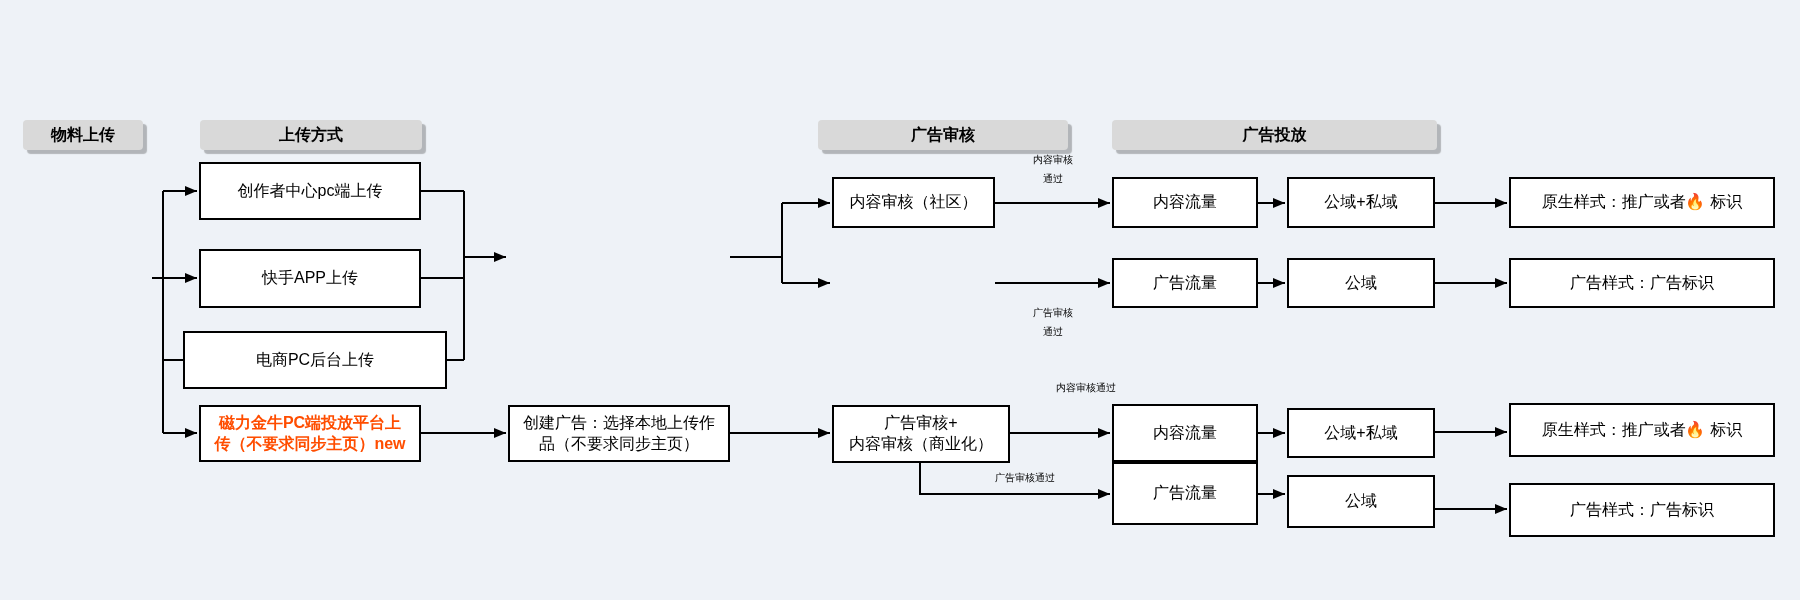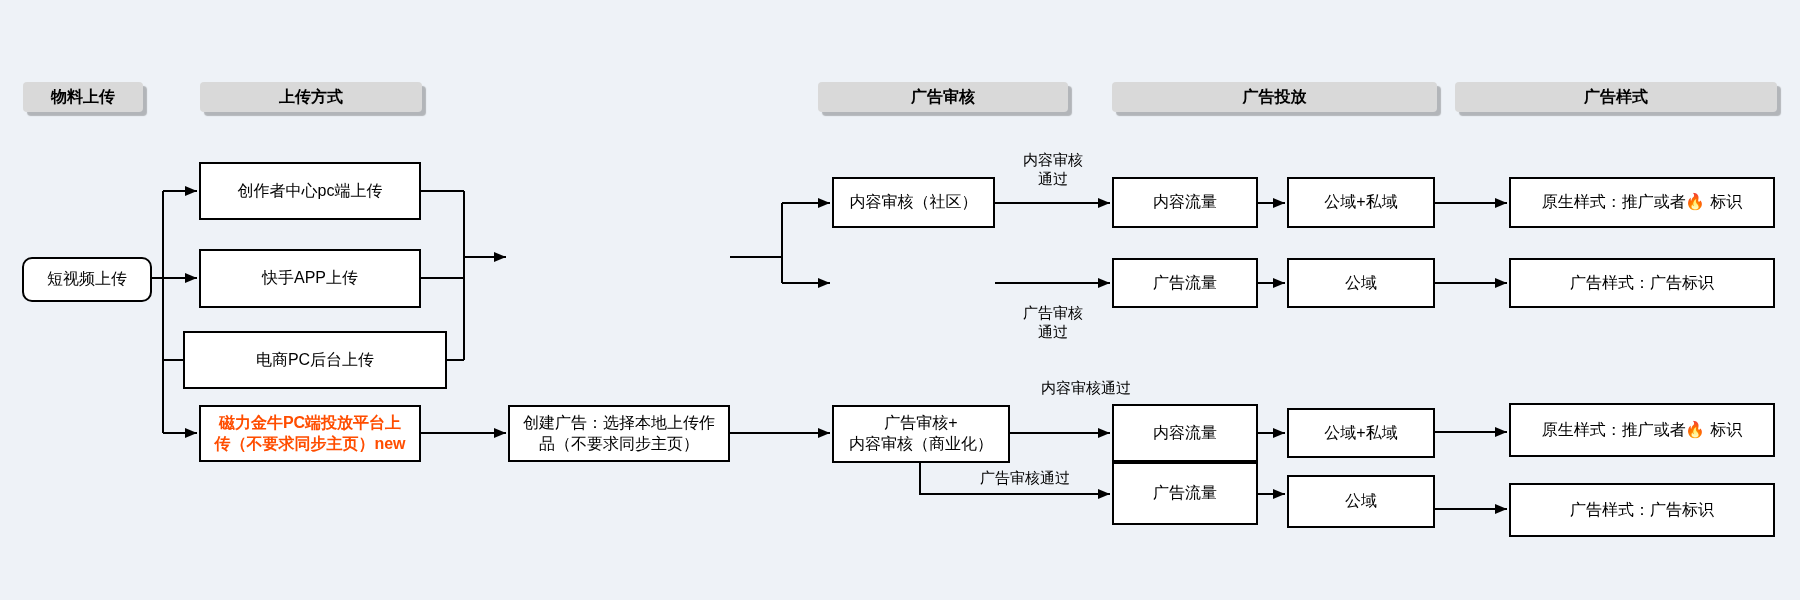--- a/index.html
+++ b/index.html
@@ -15,38 +15,38 @@
   }
   .edges{
     position:absolute;left:0;top:0;width:1800px;height:600px;
   }
   .col-header{
     position:absolute;height:30px;
     background:#d9d9d9;
     border-radius:4px;
     box-shadow:4px 4px 1px rgba(0,0,0,0.25);
     display:flex;align-items:center;justify-content:center;
-    font-size:16px;font-weight:bold;color:#000;
+    font-size:16px;font-weight:bold;color:#000;margin-top:38px;
   }
   .node{
     position:absolute;
     background:#ffffff;
     border:2px solid #000000;
     box-sizing:border-box;
     display:flex;align-items:center;justify-content:center;
     text-align:center;
     font-size:16px;line-height:1.3;color:#000;
     white-space:pre-line;
     padding:0 3px;
   }
   .node--rounded{border-radius:10px;}
   .node--highlight{color:#ff4d00;font-weight:bold;}
   .edge-label{
     position:absolute;
-    font-size:15px;line-height:19px;color:#000;
+    font-size:10px;line-height:19px;color:#000;
     text-align:center;
     white-space:pre-line;
   }
 </style>
 </head>
 <body>
 
 <div class="canvas">
 
   <svg class="edges" viewBox="0 0 1800 600" xmlns="http://www.w3.org/2000/svg">
@@ -89,23 +89,21 @@
       <path d="M1258 494 H1285" marker-end="url(#arrow)"></path>
       <path d="M1435 432 H1507" marker-end="url(#arrow)"></path>
       <path d="M1435 509 H1507" marker-end="url(#arrow)"></path>
     </g>
   </svg>
 
   <div class="col-header" style="left:23px;top:82px;width:120px">物料上传</div>
   <div class="col-header" style="left:200px;top:82px;width:222px">上传方式</div>
   <div class="col-header" style="left:818px;top:82px;width:250px">广告审核</div>
   <div class="col-header" style="left:1112px;top:82px;width:325px">广告投放</div>
-  <div class="col-header" style="left:1455px;top:82px;width:322px">广告样式</div>
 
-  <div class="node node--rounded" style="left:22px;top:257px;width:130px;height:45px">短视频上传</div>
   <div class="node" style="left:199px;top:162px;width:222px;height:58px">创作者中心pc端上传</div>
   <div class="node" style="left:199px;top:249px;width:222px;height:59px">快手APP上传</div>
   <div class="node" style="left:183px;top:331px;width:264px;height:58px">电商PC后台上传</div>
   <div class="node node--highlight" style="left:199px;top:405px;width:222px;height:57px">磁力金牛PC端投放平台上
 传（不要求同步主页）new</div>
 
   <div class="node" style="left:508px;top:405px;width:222px;height:57px">创建广告：选择本地上传作
 品（不要求同步主页）</div>
 
   <div class="node" style="left:832px;top:177px;width:163px;height:51px">内容审核（社区）</div>

